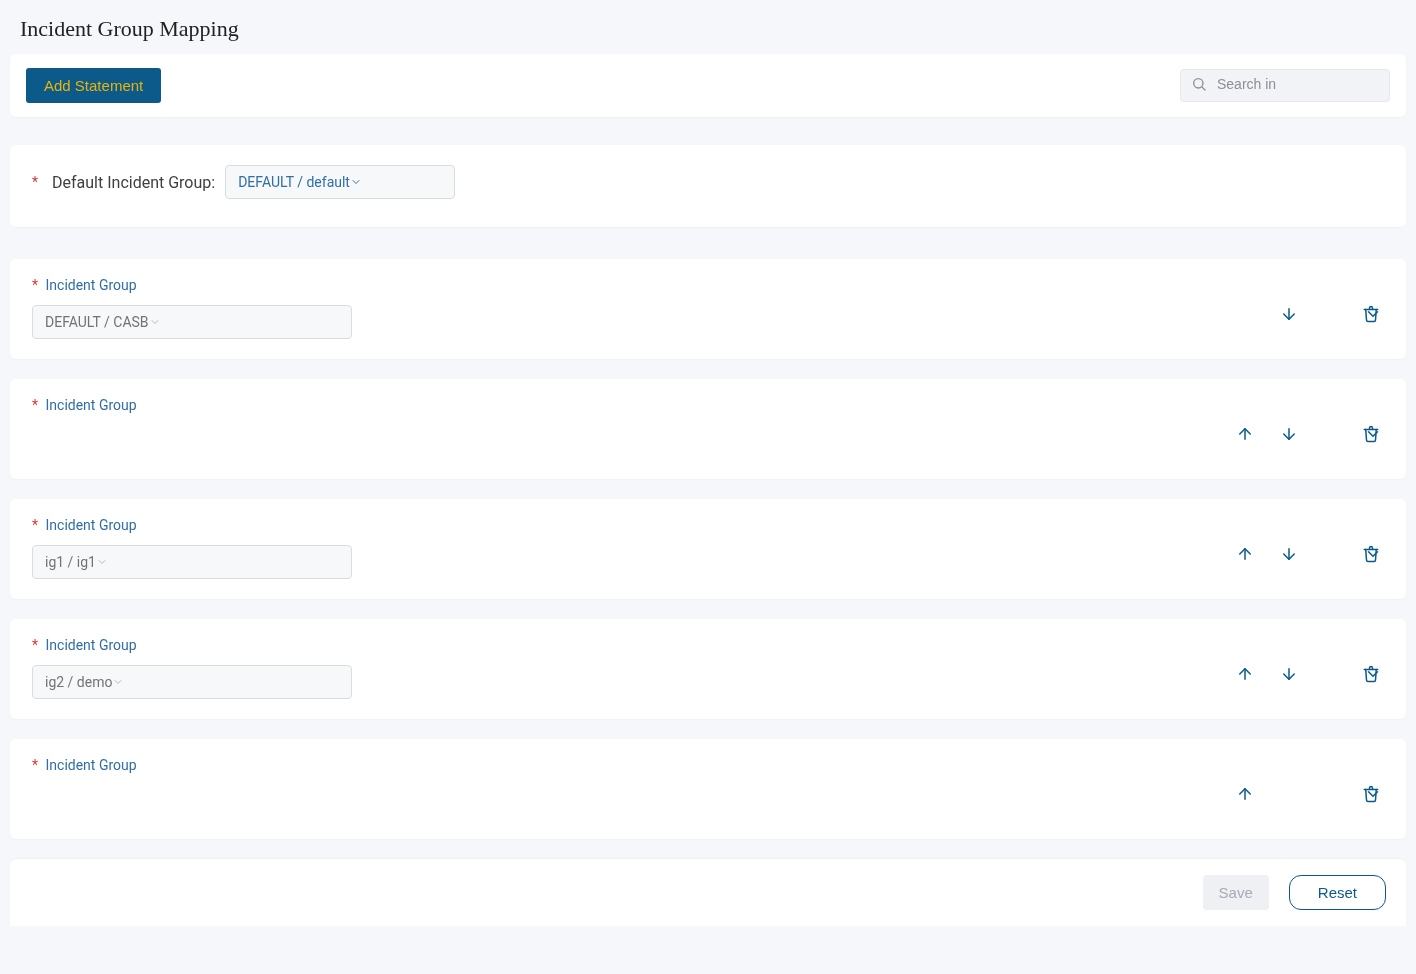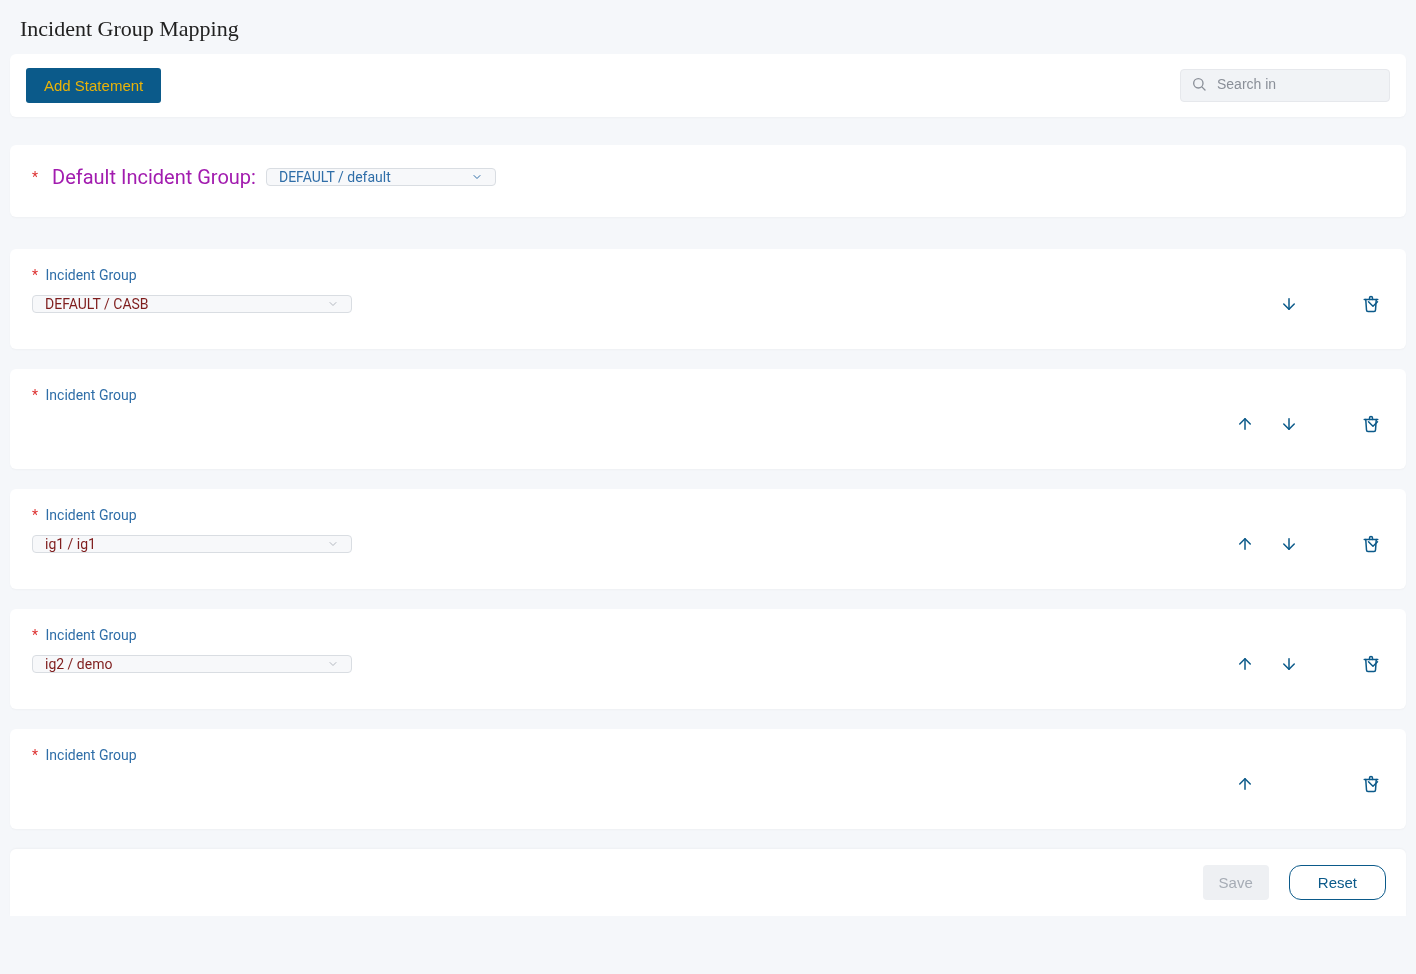--- a/index.html
+++ b/index.html
@@ -67,36 +67,35 @@
     margin-bottom: 32px;
     box-shadow: 0 1px 2px rgba(0,0,0,0.03);
   }
 
   .form-row-inline {
     display: flex;
     align-items: center;
     gap: 10px;
   }
   .req { color: #d33; margin-right: 4px; }
-  .label-blue { color: #a21caf; font-size: 20px; }
+  .label-blue { color: #404040; font-size: 16px; }
 
   .select-filled {
     display: flex;
     align-items: center;
-    justify-content: space-between;
     border: 1px solid #d9dde2;
     background: #f7f8fa;
     border-radius: 4px;
-    padding: 0 12px;
+    padding: 8px 12px;
     min-width: 230px;
     max-width: 320px;
     cursor: pointer;
   }
   .select-filled .value { color: #2f6ea8; font-size: 14px; }
-  .select-disabled .value { color: #7f1d1d; }
+  .select-disabled .value { color: #737373; }
   .chev-small svg { display: block; }
 
   .rule-card {
     background: #fff;
     border-radius: 6px;
     padding: 18px 22px 6px 22px;
     margin-bottom: 20px;
     box-shadow: 0 1px 2px rgba(0,0,0,0.03);
     display: flex;
     align-items: flex-start;

